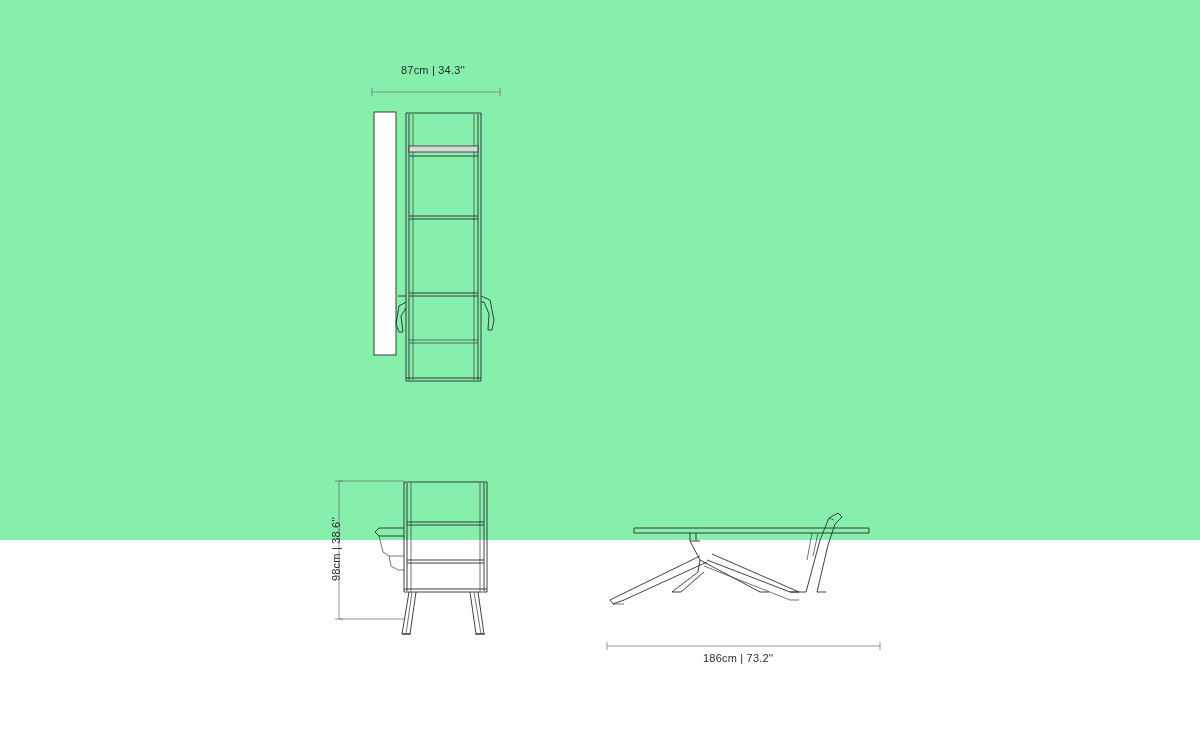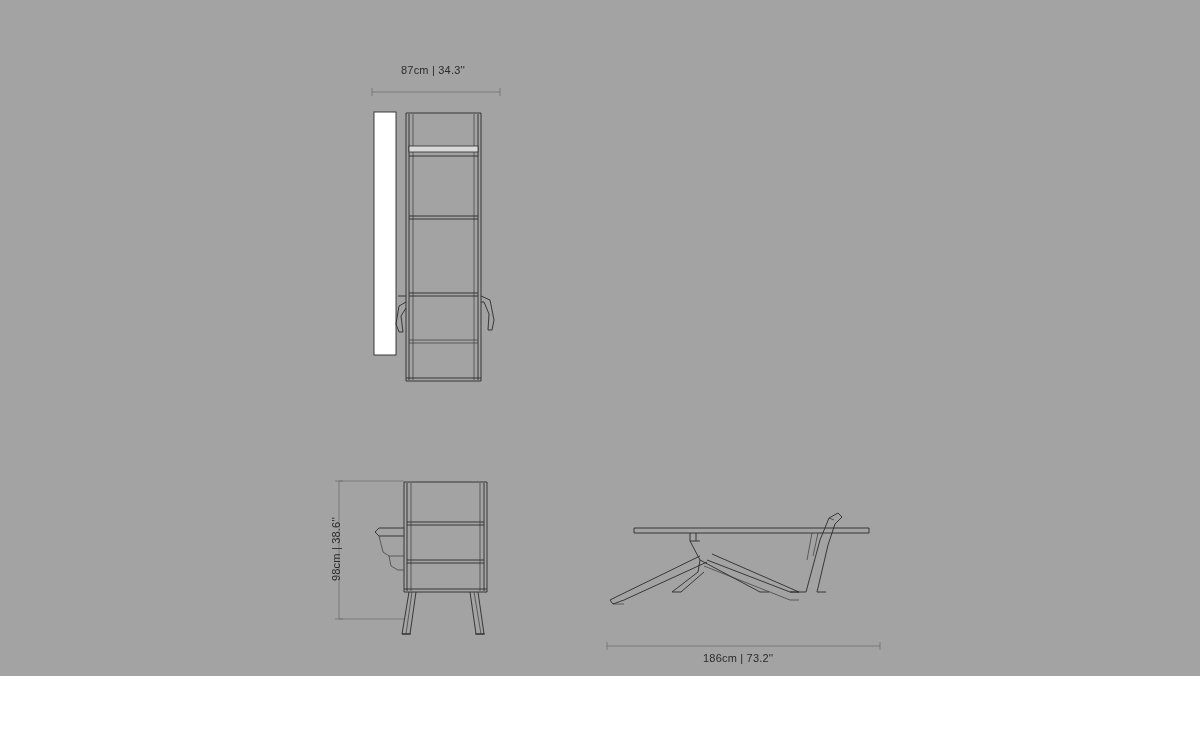--- a/index.html
+++ b/index.html
@@ -10,22 +10,22 @@
   body {
     width: 1200px;
     height: 736px;
     font-family: "Liberation Sans", sans-serif;
     color: #222222;
     overflow: hidden;
   }
   #stage {
     position: relative;
     width: 1200px;
-    height: 676px;
-    background: #a3a3a3;
+    height: 540px;
+    background: #86efac;
   }
   .dim-label {
     position: absolute;
     font-size: 11px;
     letter-spacing: 0.2px;
     color: #2b2b2b;
     white-space: nowrap;
   }
   .dim-label.vertical {
     transform-origin: 50% 50%;

